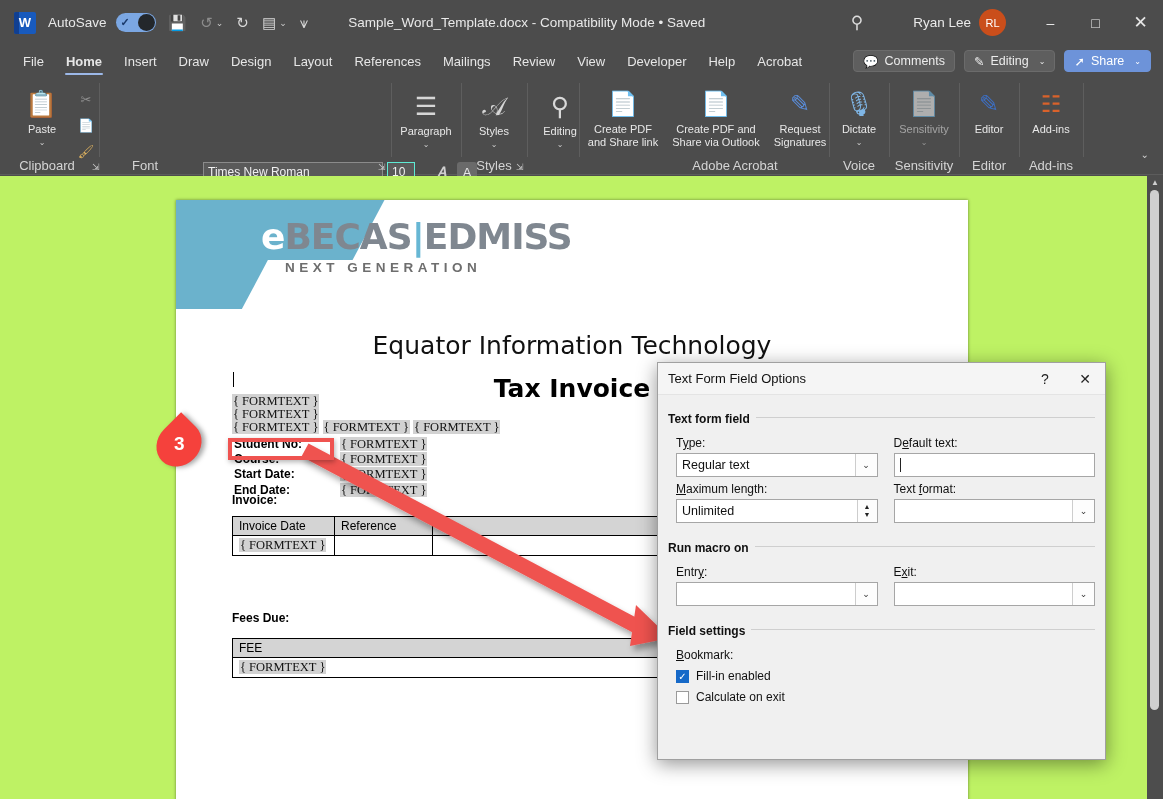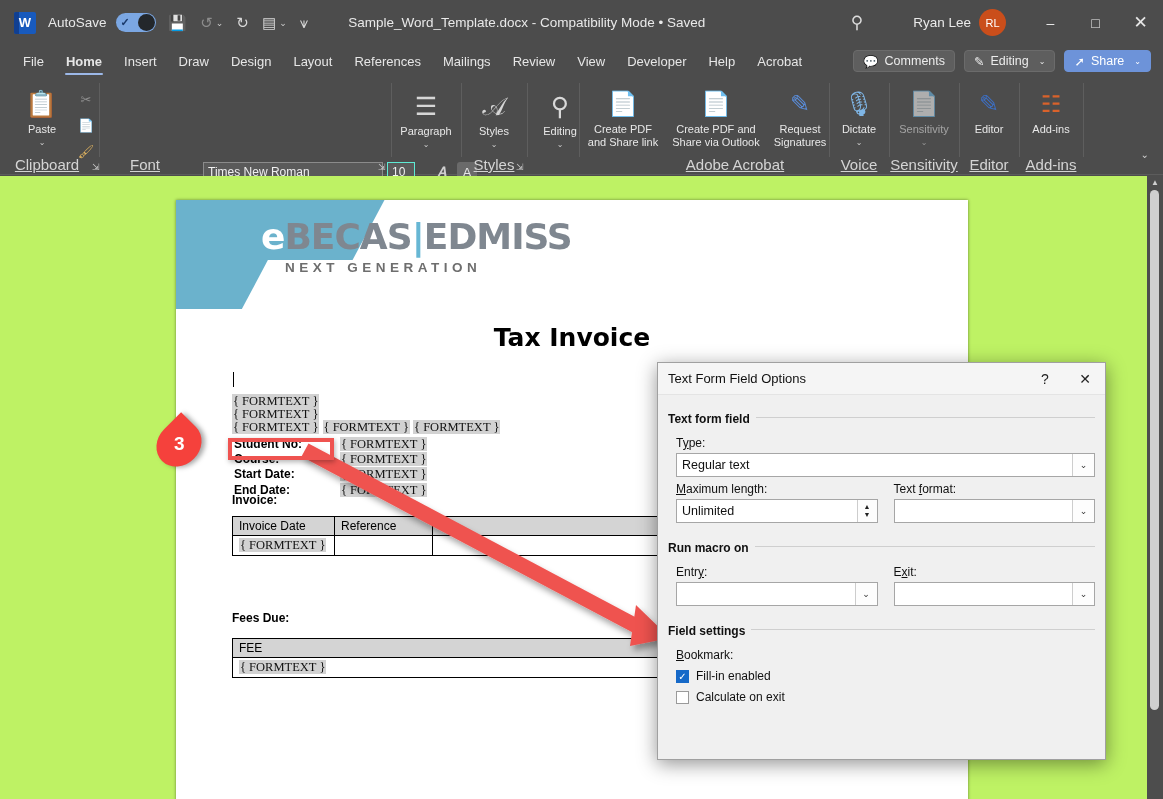--- a/index.html
+++ b/index.html
@@ -82,21 +82,21 @@
   .pillbtn .cv { font-size:8px; margin-left:4px; }
 
   
   .ribbon {
     position:absolute; left:0; top:77px; width:1163px; height:98px;
     background:#4c4c4c; border-bottom:1px solid #5c5c5c;
   }
   .rgroup { position:absolute; top:0; height:98px; }
   .rgroup .glabel {
     position:absolute; bottom:2px; width:100%; text-align:center;
-    color:#d4d4d4; font-size:15px;text-decoration:underline;
+    color:#d4d4d4; font-size:13px;
   }
   .gsep { position:absolute; top:6px; width:1px; height:74px; background:#5e5e5e; }
   .dlg-launch { position:absolute; bottom:3px; color:#c9c9c9; font-size:9px; }
 
   .bigbtn {
     position:absolute; width:64px; text-align:center; color:#e8e8e8; font-size:11px;
     line-height:13px;
   }
   .bigbtn .ic { display:block; height:34px; margin-bottom:2px; }
   .bigbtn .cr { display:block; font-size:8px; color:#d0d0d0; }
@@ -500,20 +500,21 @@
         <div class="stripe3"></div>
         <div class="logo-wrap">
           <div class="logo-main">
             <span class="lg-e">e</span><span class="lg-becas">BECAS</span><span class="lg-bar">|</span><span class="lg-edmiss">EDMISS</span>
           </div>
           <div class="logo-sub">NEXT GENERATION</div>
         </div>
       </div>
 
       <div class="doc-body">
+        <div class="h1line">Equator Information Technology</div>
         <div class="h2line">Tax Invoice</div>
         <div class="caret-line"></div>
         <div class="margin-mark"></div>
 
         <div class="docfields">
           <div class="row"><span class="ft">{ FORMTEXT }</span></div>
           <div class="row"><span class="ft">{ FORMTEXT }</span></div>
           <div class="row">
             <span class="ft">{ FORMTEXT }</span>
             <span class="ft">{ FORMTEXT }</span>
@@ -625,20 +626,27 @@
       <div class="grp">
         <div class="gline"></div>
         <span class="glegend">Text form field</span>
         <div class="ginner">
           <div class="flds">
             <div class="fld">
               <label>T<span class="u">y</span>pe:</label>
               <div class="inp">
                 <span>Regular text</span>
                 <span class="dd">⌄</span>
+              </div>
+            </div>
+            <div class="fld">
+              <label>D<span class="u">e</span>fault text:</label>
+              <div class="inp">
+                <span class="caretbar"></span>
+                <span></span>
               </div>
             </div>
           </div>
           <div class="flds">
             <div class="fld">
               <label><span class="u">M</span>aximum length:</label>
               <div class="inp">
                 <span>Unlimited</span>
                 <span class="spin">
                     <i style="font-style:normal">▲</i>

